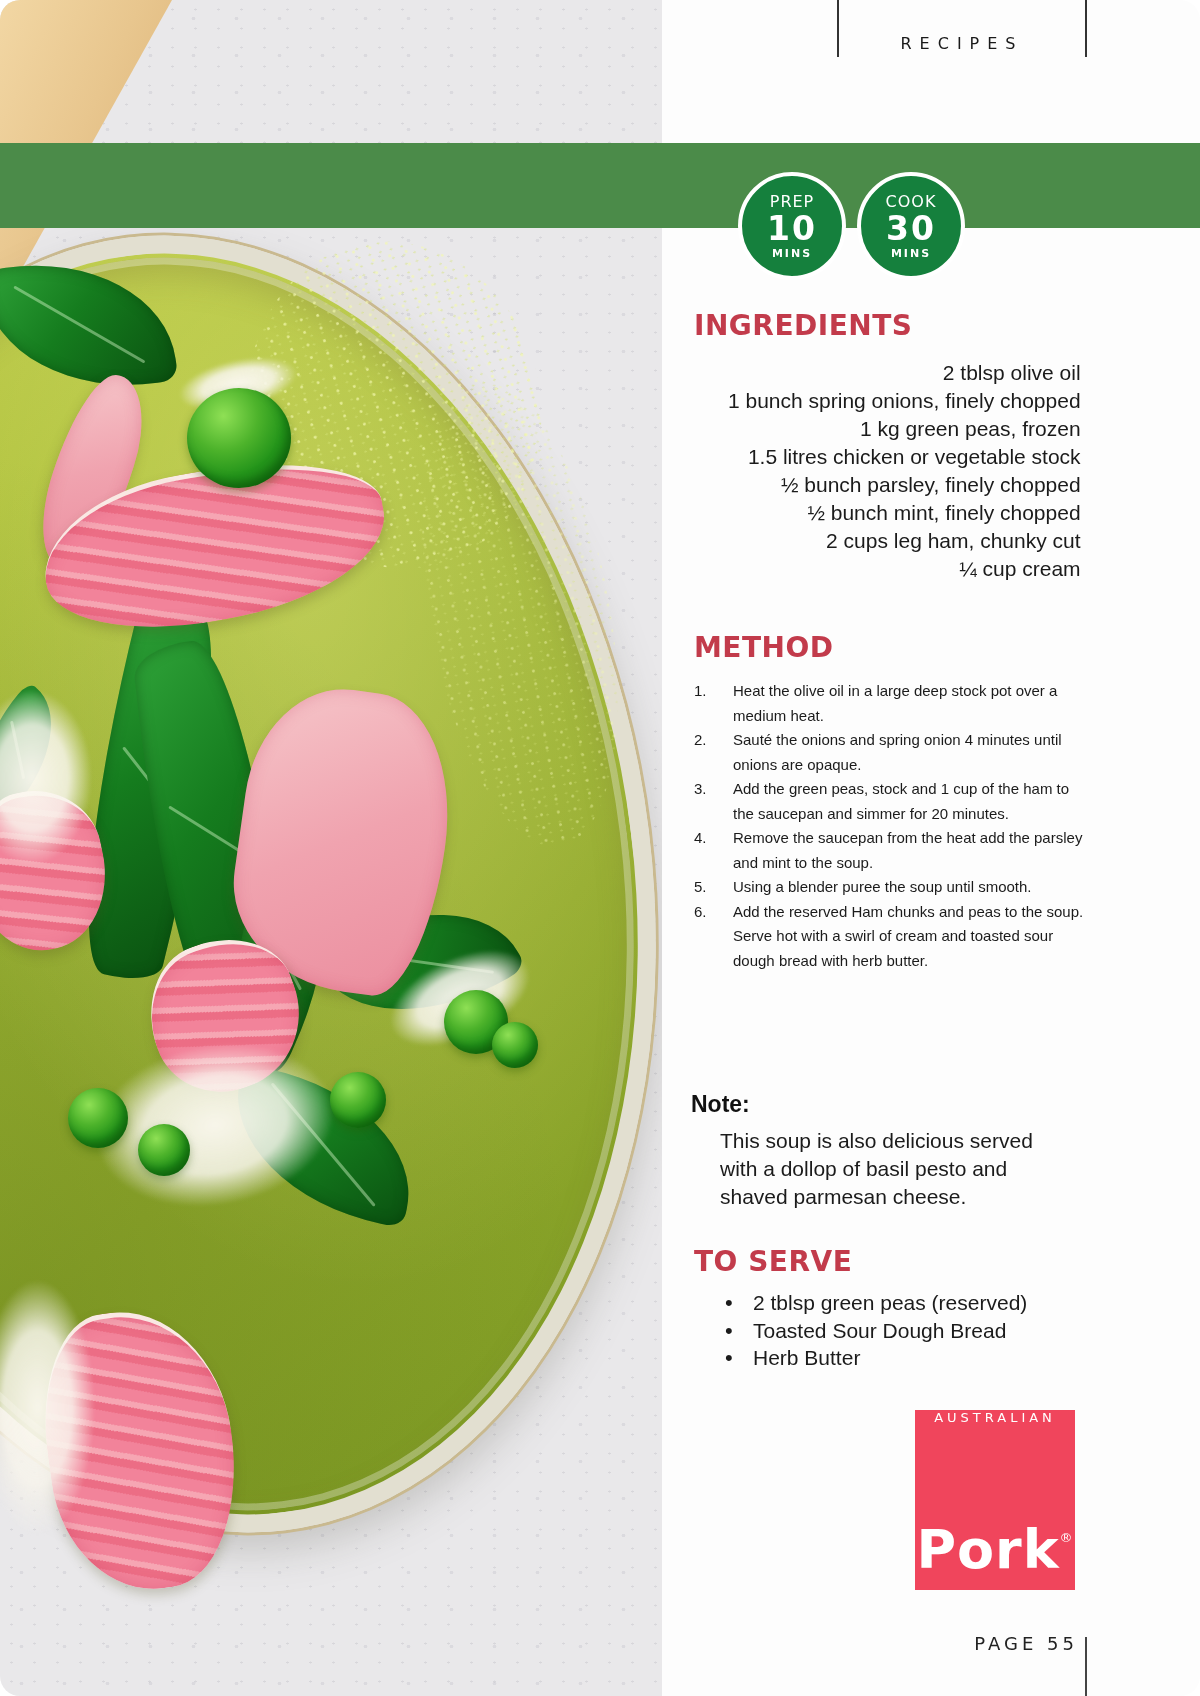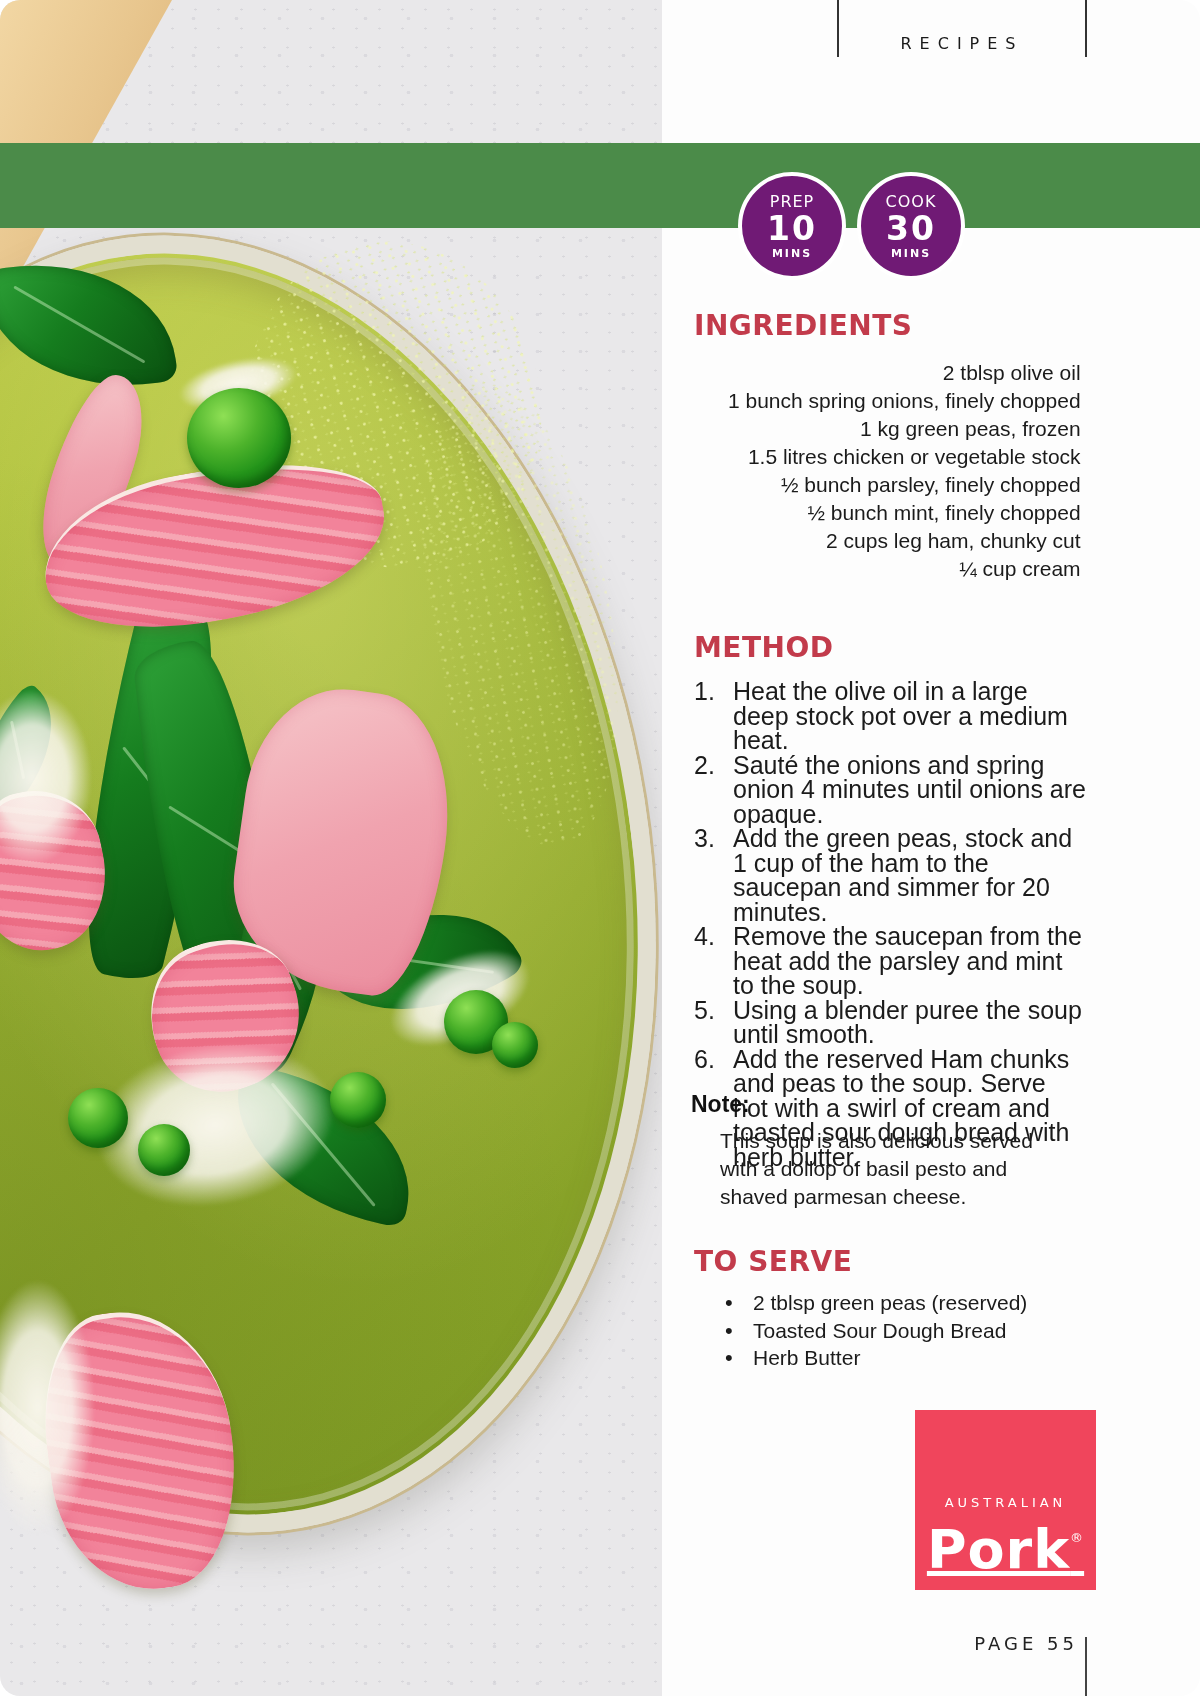--- a/index.html
+++ b/index.html
@@ -51,49 +51,49 @@
     background:radial-gradient(closest-side, rgba(251,248,240,.97), rgba(249,246,238,.85) 60%, rgba(249,246,238,0)); }
 
   
   .hline { position:absolute; top:0; width:2px; height:57px; background:#333; z-index:4; }
   .recipes-label { position:absolute; left:860px; top:34px; width:204px; text-align:center;
     font-family:"DejaVu Sans", sans-serif; font-size:16px; letter-spacing:8px; color:#1a1a1a; z-index:4; }
 
   
   .band { position:absolute; left:0; top:143px; width:1200px; height:85px; background:#4b8b49; z-index:5; }
   .badge { position:absolute; top:172px; width:108px; height:108px; border-radius:50%;
-    background:#701a75; border:4px solid #ffffff; z-index:6;
+    background:#15803d; border:4px solid #ffffff; z-index:6;
     display:flex; flex-direction:column; align-items:center; justify-content:center;
     color:#fff; font-family:"DejaVu Sans", sans-serif; text-align:center; }
   .badge .b-label { font-size:16px; letter-spacing:1px; font-weight:400; }
   .badge .b-value { font-size:33px; font-weight:bold; line-height:36px; letter-spacing:2px; }
   .badge .b-unit { font-size:11px; font-weight:bold; letter-spacing:2px; }
 
   
   .right-col { position:absolute; left:663px; top:0; width:537px; height:1696px; z-index:3; }
   .sec-heading { position:absolute; font-family:"DejaVu Sans", sans-serif; font-weight:bold;
     font-size:28px; color:#c23b4b; letter-spacing:.5px; }
   .ing-list { position:absolute; left:65px; top:359px; list-style:none;
     font-size:21px; line-height:28px; color:#1b1b1b;text-align:right; }
   .method-list { position:absolute; left:31px; top:679px; width:420px; list-style:none;
-    font-size:25px; line-height:24.5px; counter-reset:step; }
+    font-size:15px; line-height:24.5px; counter-reset:step; }
   .method-list li { counter-increment:step; position:relative; padding-left:39px; max-width:392px; }
   .method-list li::before { content:counter(step) "."; position:absolute; left:0; }
   .note-heading { position:absolute; left:28px; top:1091px; font-size:23px; font-weight:bold; color:#111; }
   .note-body { position:absolute; left:57px; top:1127px; width:350px; font-size:21px; line-height:28px; }
   .serve-list { position:absolute; left:62px; top:1289px; list-style:none; font-size:21px; line-height:27.5px; }
   .serve-list li { position:relative; padding-left:28px; }
   .serve-list li::before { content:"\2022"; position:absolute; left:0; font-size:22px; }
 
   
-  .pork-logo { position:absolute; left:252px; top:1410px; width:181px; height:180px; background:#f0455c;
-    display:flex; flex-direction:column; align-items:center; justify-content:flex-end;
+  .pork-logo { position:absolute; left:252px; top:1410px; width:160px; height:180px; background:#f0455c;
+    display:flex; flex-direction:column; align-items:center; justify-content:space-between;
     padding-bottom:14px; color:#fff; font-family:"DejaVu Sans", sans-serif; }
   .pork-logo .l1 { font-size:13px; letter-spacing:4px; margin-bottom:2px; font-weight:400; }
-  .pork-logo .l2 { font-size:54px; font-weight:bold; line-height:52px; letter-spacing:1px;text-decoration:underline; }
+  .pork-logo .l2 { font-size:54px; font-weight:bold; line-height:52px; letter-spacing:1px; }
   .pork-logo .reg { font-size:13px; vertical-align:26px; font-weight:400; }
   .page-num { position:absolute; left:305px; top:1633px; width:110px; text-align:right;
     font-family:"DejaVu Sans", sans-serif; font-size:18px; letter-spacing:4px; color:#222; }
   .vline-bottom { position:absolute; left:422px; top:1637px; width:2px; height:59px; background:#444; }
 </style>
 </head>
 <body>
 
 <div class="page">
 

